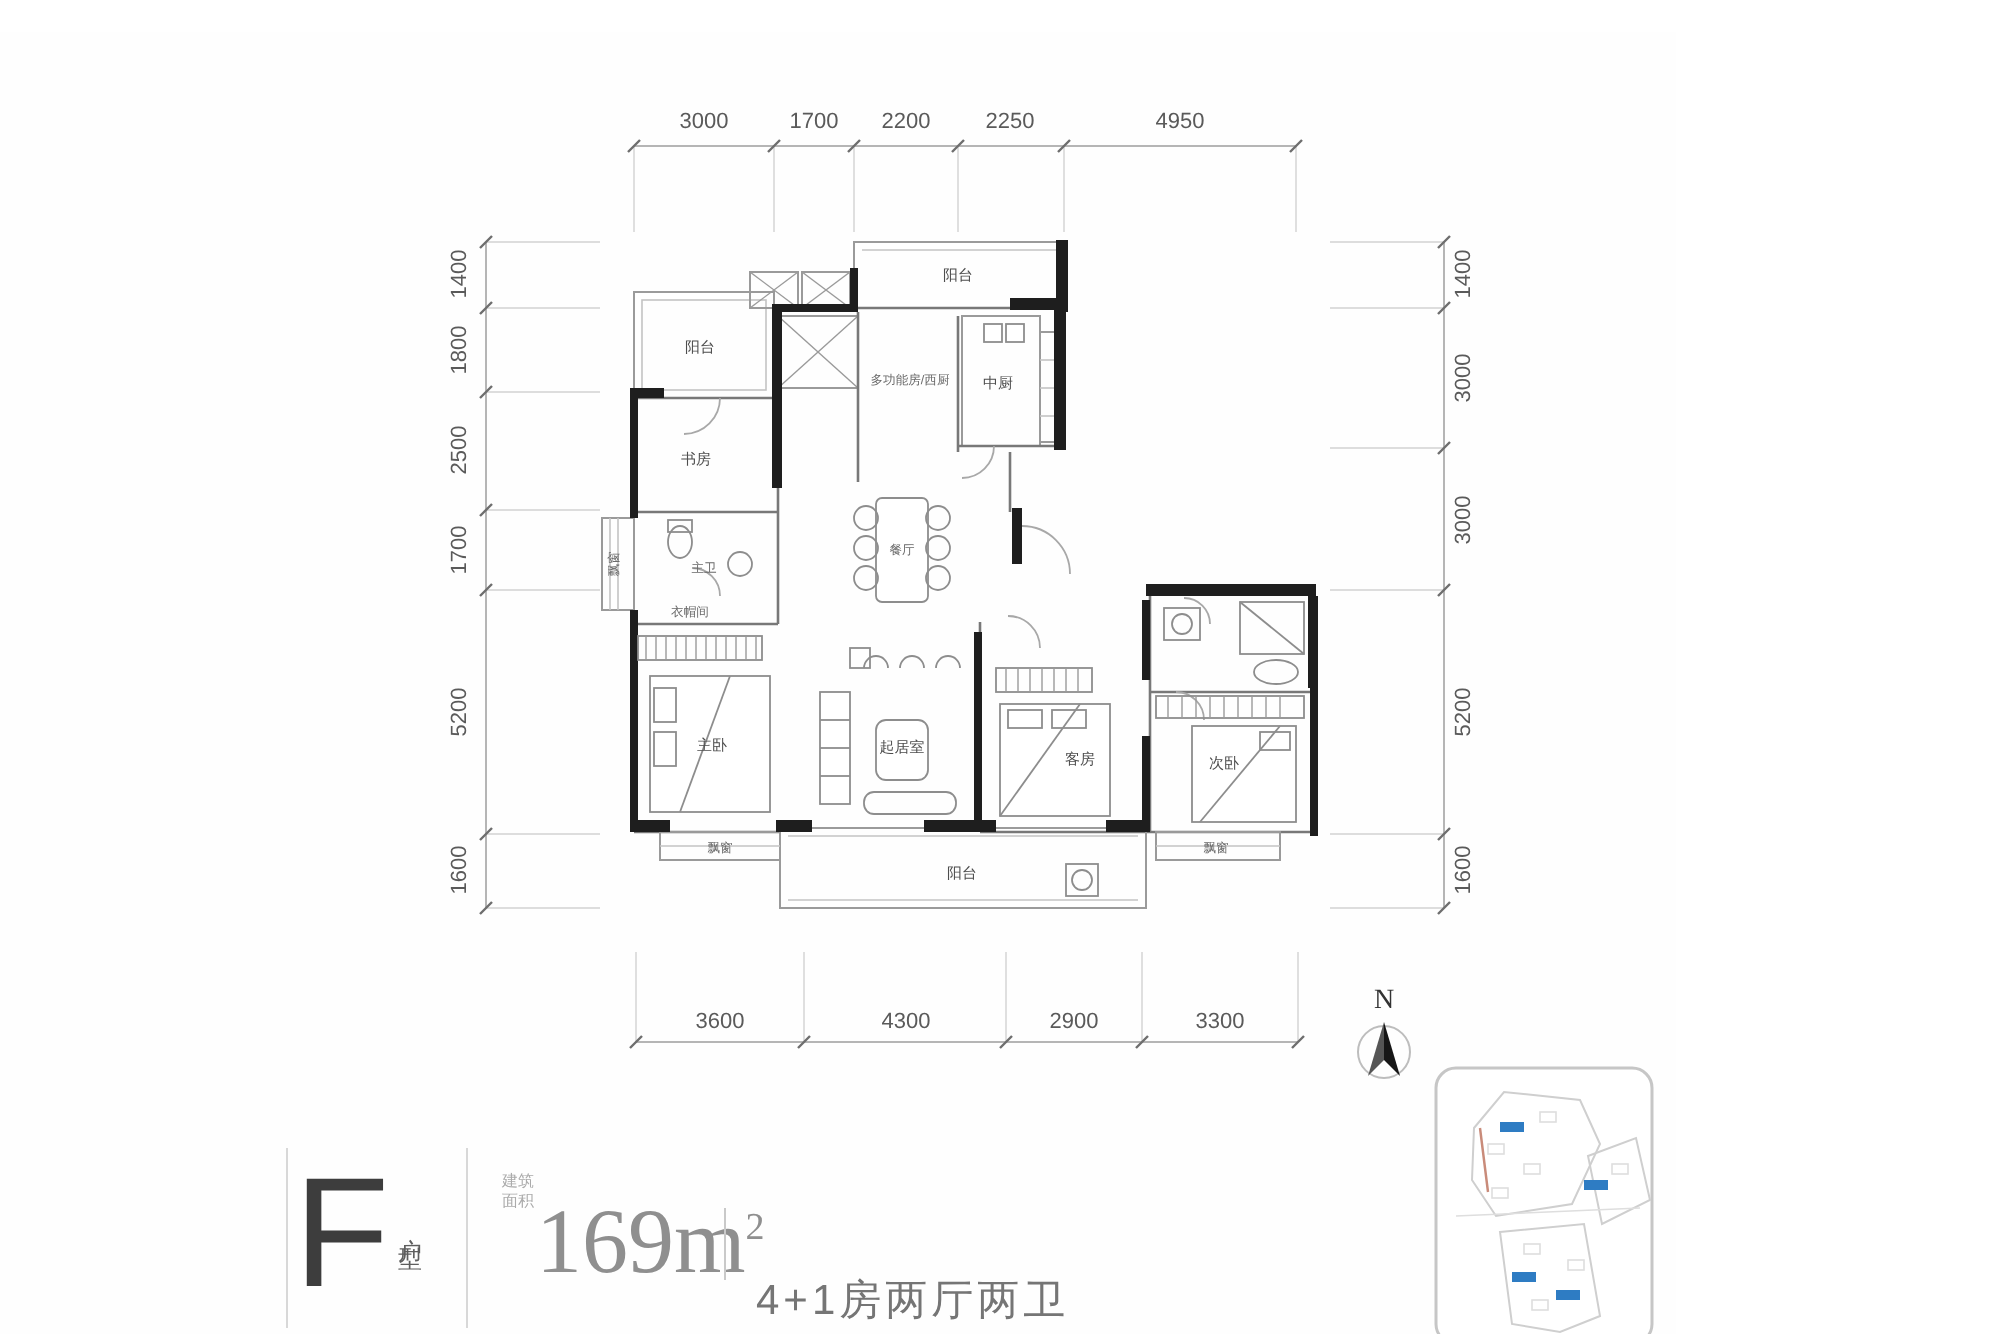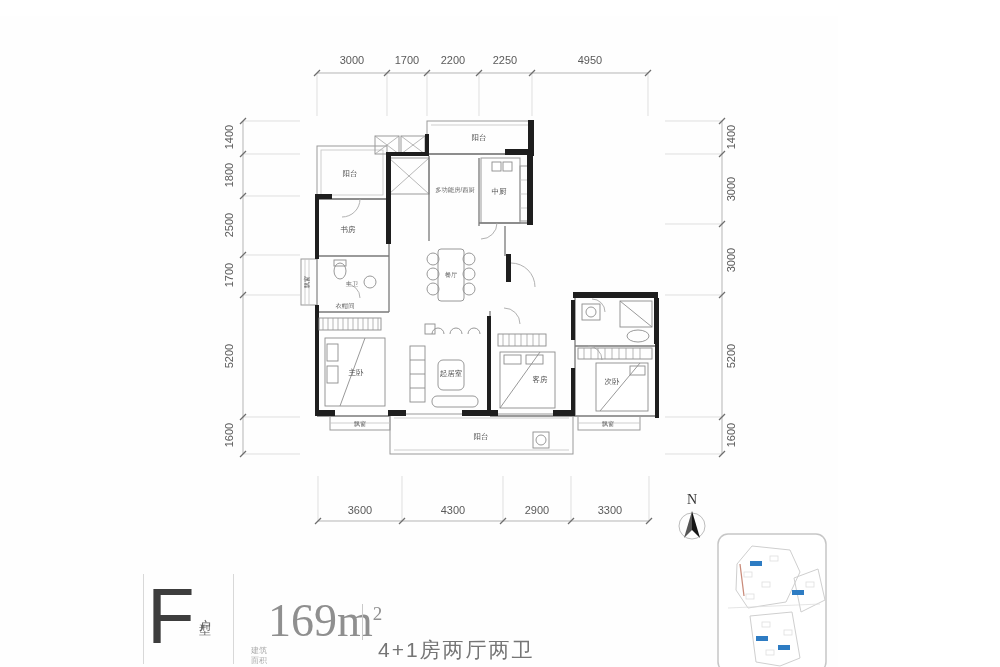--- a/index.html
+++ b/index.html
@@ -24,21 +24,21 @@
   .mapline{stroke:#cfcfcf;stroke-width:1;fill:none;}
   .maplite{stroke:#dedede;stroke-width:0.8;fill:none;}
 
   
   .titleblock{position:absolute;left:0;top:0;width:1000px;height:667px;pointer-events:none;}
   .tb-vline{position:absolute;width:1px;background:#d8d8d8;}
   .tb-f{position:absolute;left:147px;top:558px;font-size:78px;line-height:84px;
         color:#3d3d3d;font-weight:400;letter-spacing:-2px;}
   .tb-suffix{position:absolute;left:196px;top:593px;writing-mode:vertical-rl;
         font-size:12px;letter-spacing:5px;color:#5e5e5e;}
-  .tb-arealabel{position:absolute;left:251px;top:630px;width:18px;font-size:8px;
+  .tb-arealabel{position:absolute;left:251px;top:570px;width:18px;font-size:8px;
         line-height:10px;color:#ababab;}
   .tb-area{position:absolute;left:268px;top:578px;font-size:46px;color:#8f8f8f;font-family:Liberation Serif, serif;}
   .tb-area sup{font-size:19px;}
   .tb-div{position:absolute;left:362px;top:588px;width:1px;height:36px;background:#c9c9c9;}
   .tb-desc{position:absolute;left:378px;top:620px;font-size:21px;color:#757575;letter-spacing:2px;}
 </style>
 </head>
 <body>
 
 <div class="stage">

